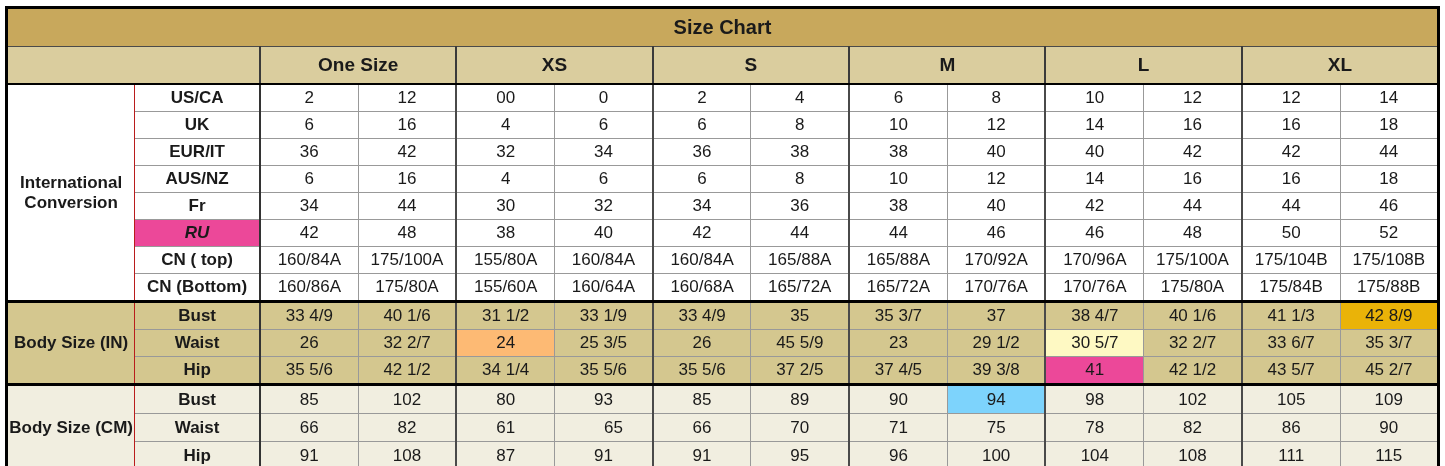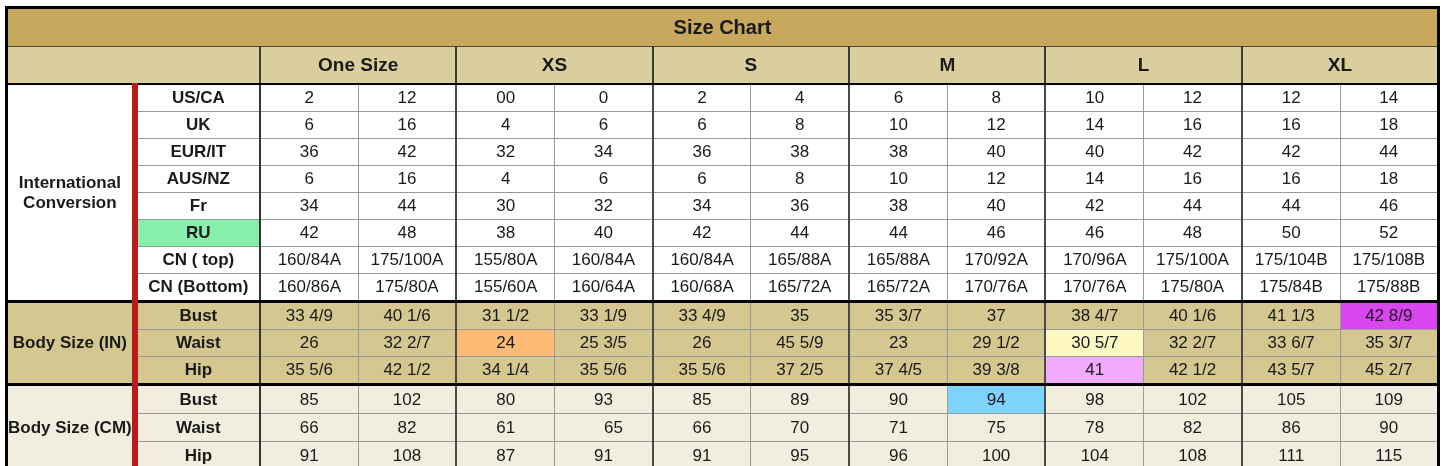--- a/index.html
+++ b/index.html
@@ -38,21 +38,21 @@
   }
   tr.hdr td.grp-hd { border-left: 2px solid #3a3a3a; }
   
   tr.bodyrow td { height: 26px; font-size: 17px; border-top: 1px solid #999; }
   tr.cmrow td { height: 27px; }
   td.sec-label {
     font-size: 18px;
     font-weight: bold;
     white-space: normal;
     line-height: 1.15;
-    border-right: 6px solid #b91c1c;
+    border-right: 1px solid #b91c1c;
   }
   td.row-label {
     font-size: 18px;
     font-weight: bold;
     border-right: 2px solid #333;
   }
   td.val { border-left: 1px solid #999; }
   td.val.grp { border-left: 2px solid #4a4a4a; }
   tr.sec-start td { border-top: 3px solid #000; }
 </style>
@@ -162,21 +162,21 @@
           <td class="val grp" style="background: rgb(255, 255, 255);">34</td>
           <td class="val" style="background: rgb(255, 255, 255);">36</td>
           <td class="val grp" style="background: rgb(255, 255, 255);">38</td>
           <td class="val" style="background: rgb(255, 255, 255);">40</td>
           <td class="val grp" style="background: rgb(255, 255, 255);">42</td>
           <td class="val" style="background: rgb(255, 255, 255);">44</td>
           <td class="val grp" style="background: rgb(255, 255, 255);">44</td>
           <td class="val" style="background: rgb(255, 255, 255);">46</td>
         </tr>
         <tr class="bodyrow">
-          <td class="row-label" style="background: #86efac;">RU</td>
+          <td class="row-label" style="background: #ec4899; font-style: italic;">RU</td>
           <td class="val grp" style="background: rgb(255, 255, 255);">42</td>
           <td class="val" style="background: rgb(255, 255, 255);">48</td>
           <td class="val grp" style="background: rgb(255, 255, 255);">38</td>
           <td class="val" style="background: rgb(255, 255, 255);">40</td>
           <td class="val grp" style="background: rgb(255, 255, 255);">42</td>
           <td class="val" style="background: rgb(255, 255, 255);">44</td>
           <td class="val grp" style="background: rgb(255, 255, 255);">44</td>
           <td class="val" style="background: rgb(255, 255, 255);">46</td>
           <td class="val grp" style="background: rgb(255, 255, 255);">46</td>
           <td class="val" style="background: rgb(255, 255, 255);">48</td>
@@ -220,21 +220,21 @@
           <td class="val" style="background: rgb(212, 199, 143);">40 1/6</td>
           <td class="val grp" style="background: rgb(212, 199, 143);">31 1/2</td>
           <td class="val" style="background: rgb(212, 199, 143);">33 1/9</td>
           <td class="val grp" style="background: rgb(212, 199, 143);">33 4/9</td>
           <td class="val" style="background: rgb(212, 199, 143);">35</td>
           <td class="val grp" style="background: rgb(212, 199, 143);">35 3/7</td>
           <td class="val" style="background: rgb(212, 199, 143); margin-top: 44px;">37</td>
           <td class="val grp" style="background: rgb(212, 199, 143);">38 4/7</td>
           <td class="val" style="background: rgb(212, 199, 143);">40 1/6</td>
           <td class="val grp" style="background: rgb(212, 199, 143);">41 1/3</td>
-          <td class="val" style="background: #d946ef;">42 8/9</td>
+          <td class="val" style="background: #eab308;">42 8/9</td>
         </tr>
         <tr class="bodyrow">
           <td class="row-label" style="background: rgb(212, 199, 143);">Waist</td>
           <td class="val grp" style="background: rgb(212, 199, 143);">26</td>
           <td class="val" style="background: rgb(212, 199, 143);">32 2/7</td>
           <td class="val grp" style="background: #fdba74;">24</td>
           <td class="val" style="background: rgb(212, 199, 143);">25 3/5</td>
           <td class="val grp" style="background: rgb(212, 199, 143);">26</td>
           <td class="val" style="background: rgb(212, 199, 143);">45 5/9</td>
           <td class="val grp" style="background: rgb(212, 199, 143);">23</td>
@@ -247,21 +247,21 @@
         <tr class="bodyrow">
           <td class="row-label" style="background: rgb(212, 199, 143);">Hip</td>
           <td class="val grp" style="background: rgb(212, 199, 143);">35 5/6</td>
           <td class="val" style="background: rgb(212, 199, 143);">42 1/2</td>
           <td class="val grp" style="background: rgb(212, 199, 143);">34 1/4</td>
           <td class="val" style="background: rgb(212, 199, 143);">35 5/6</td>
           <td class="val grp" style="background: rgb(212, 199, 143);">35 5/6</td>
           <td class="val" style="background: rgb(212, 199, 143);">37 2/5</td>
           <td class="val grp" style="background: rgb(212, 199, 143);">37 4/5</td>
           <td class="val" style="background: rgb(212, 199, 143);">39 3/8</td>
-          <td class="val grp" style="background: #f0abfc;">41</td>
+          <td class="val grp" style="background: #ec4899;">41</td>
           <td class="val" style="background: rgb(212, 199, 143);">42 1/2</td>
           <td class="val grp" style="background: rgb(212, 199, 143);">43 5/7</td>
           <td class="val" style="background: rgb(212, 199, 143);">45 2/7</td>
         </tr>
         <tr class="bodyrow sec-start cmrow">
           <td rowspan="3" class="sec-label" style="background: rgb(241, 238, 224);">Body Size (CM)</td>
           <td class="row-label" style="background: rgb(241, 238, 224);">Bust</td>
           <td class="val grp" style="background: rgb(241, 238, 224);">85</td>
           <td class="val" style="background: rgb(241, 238, 224);">102</td>
           <td class="val grp" style="background: rgb(241, 238, 224);">80</td>

